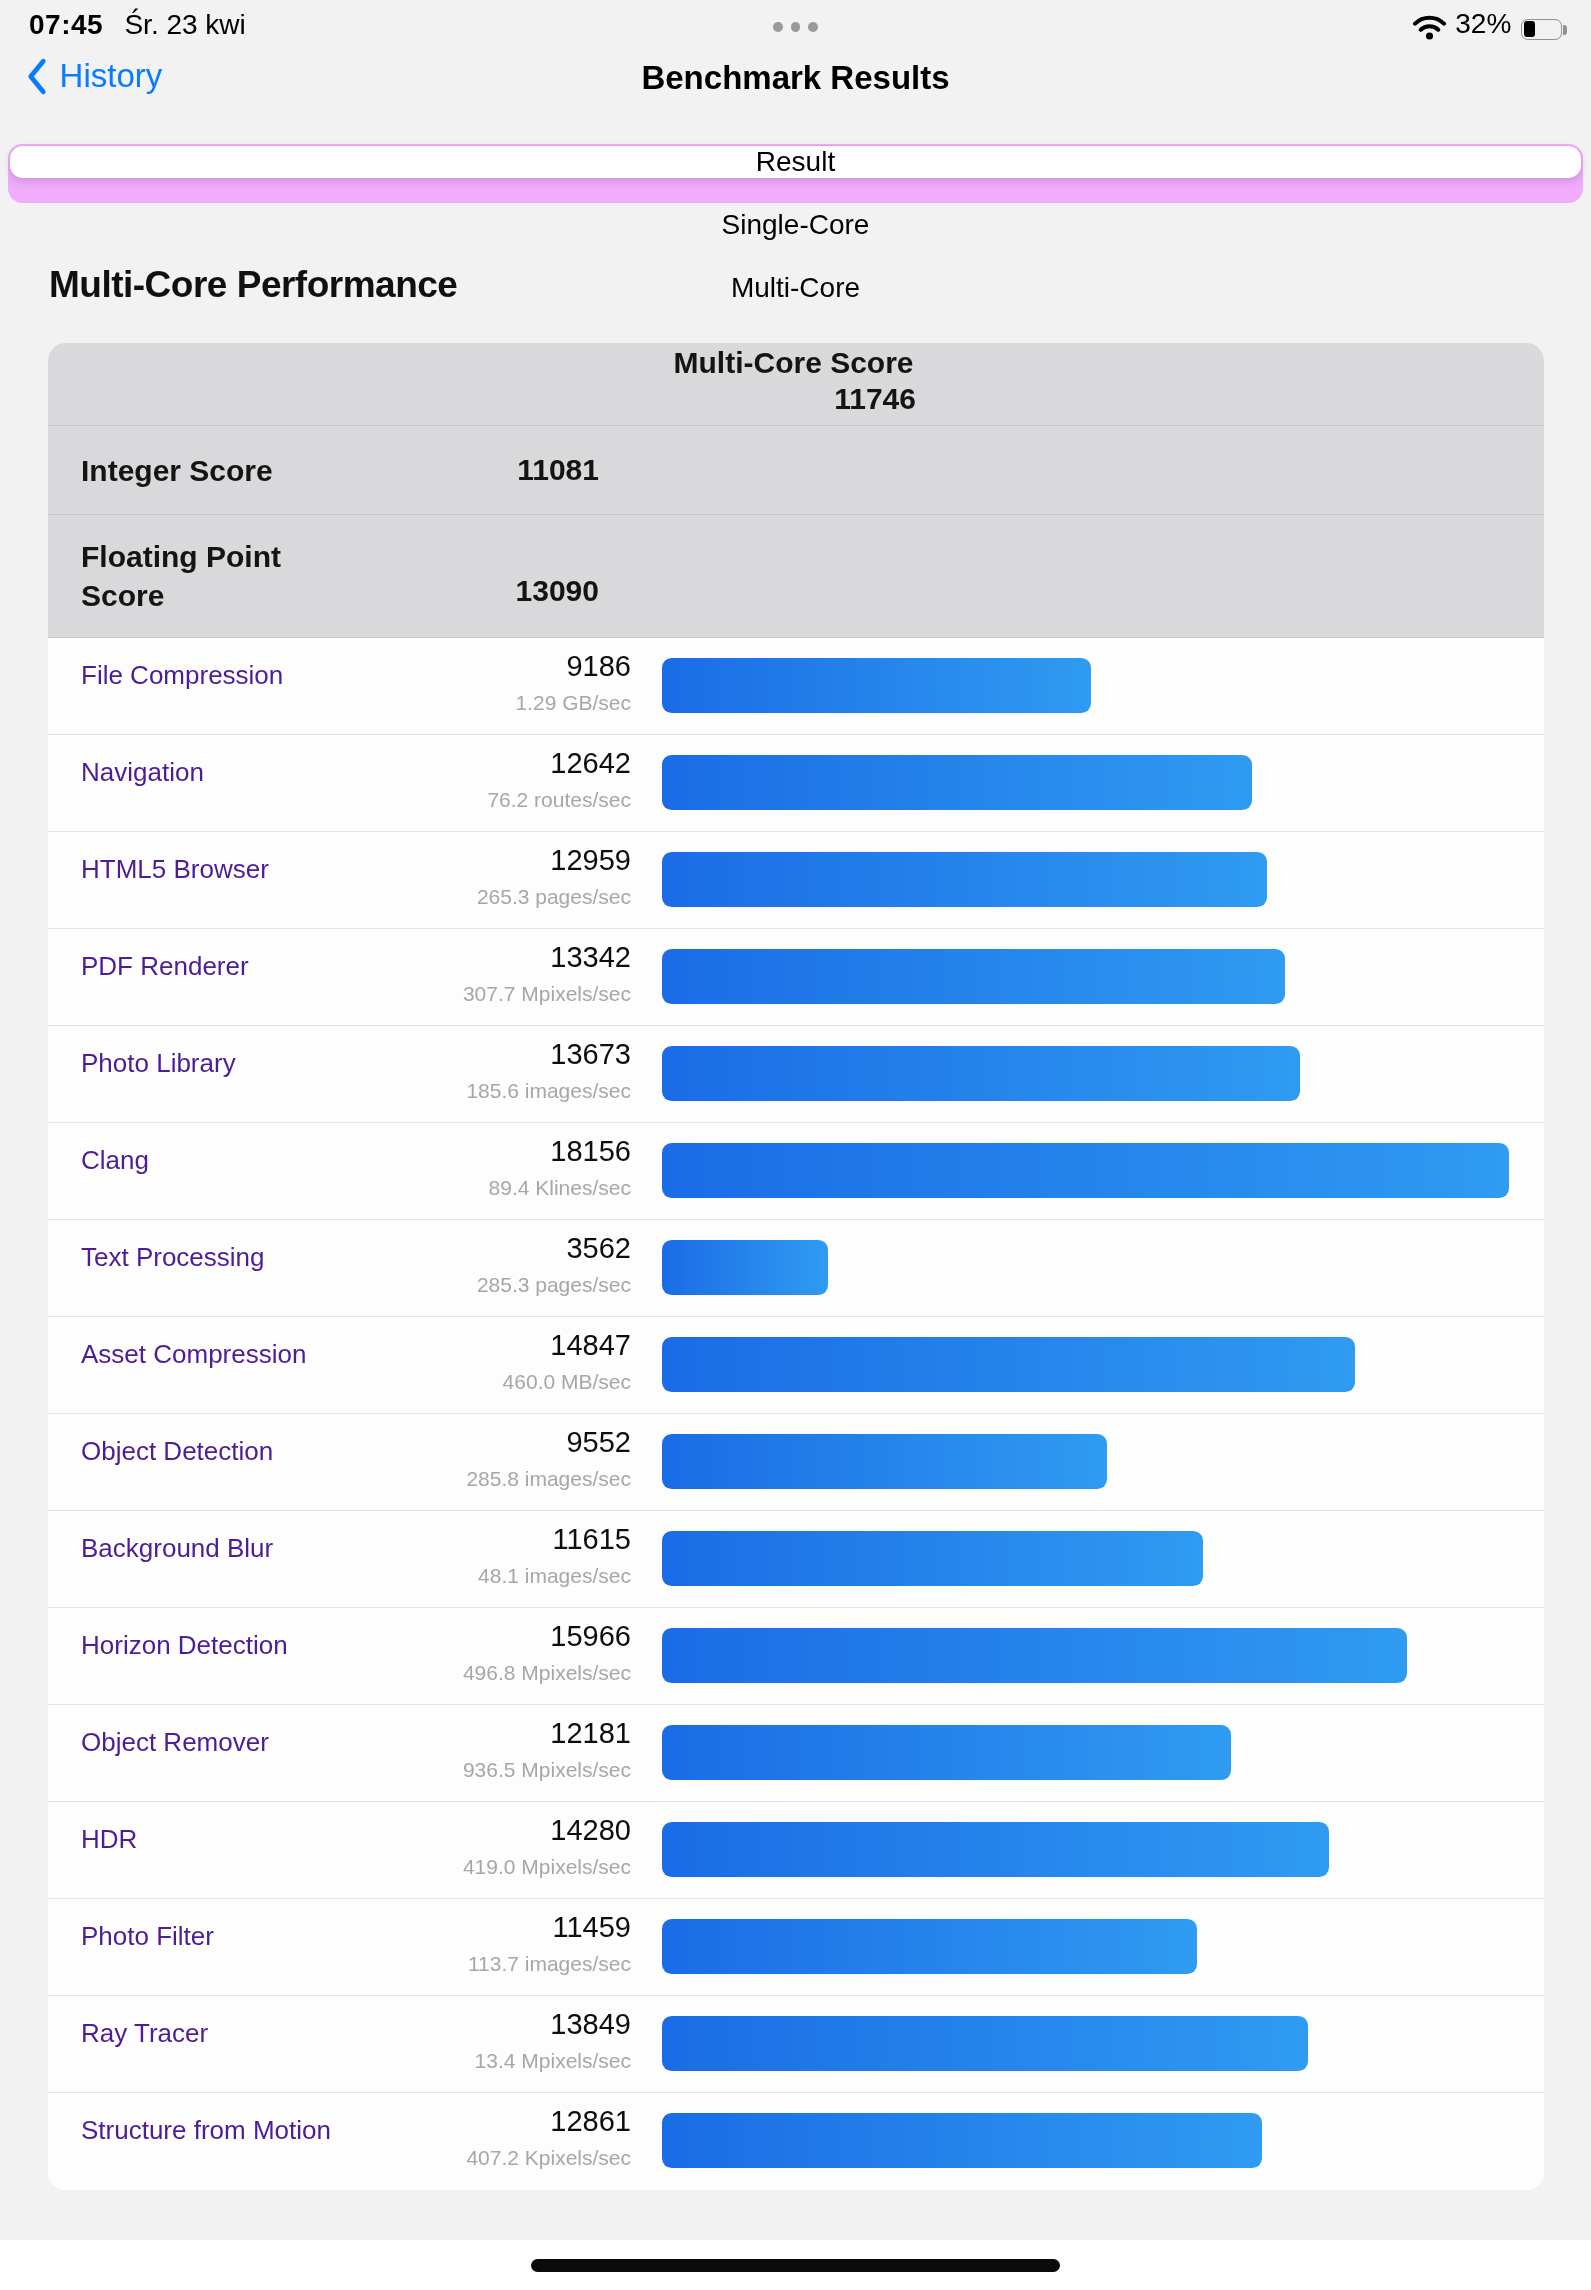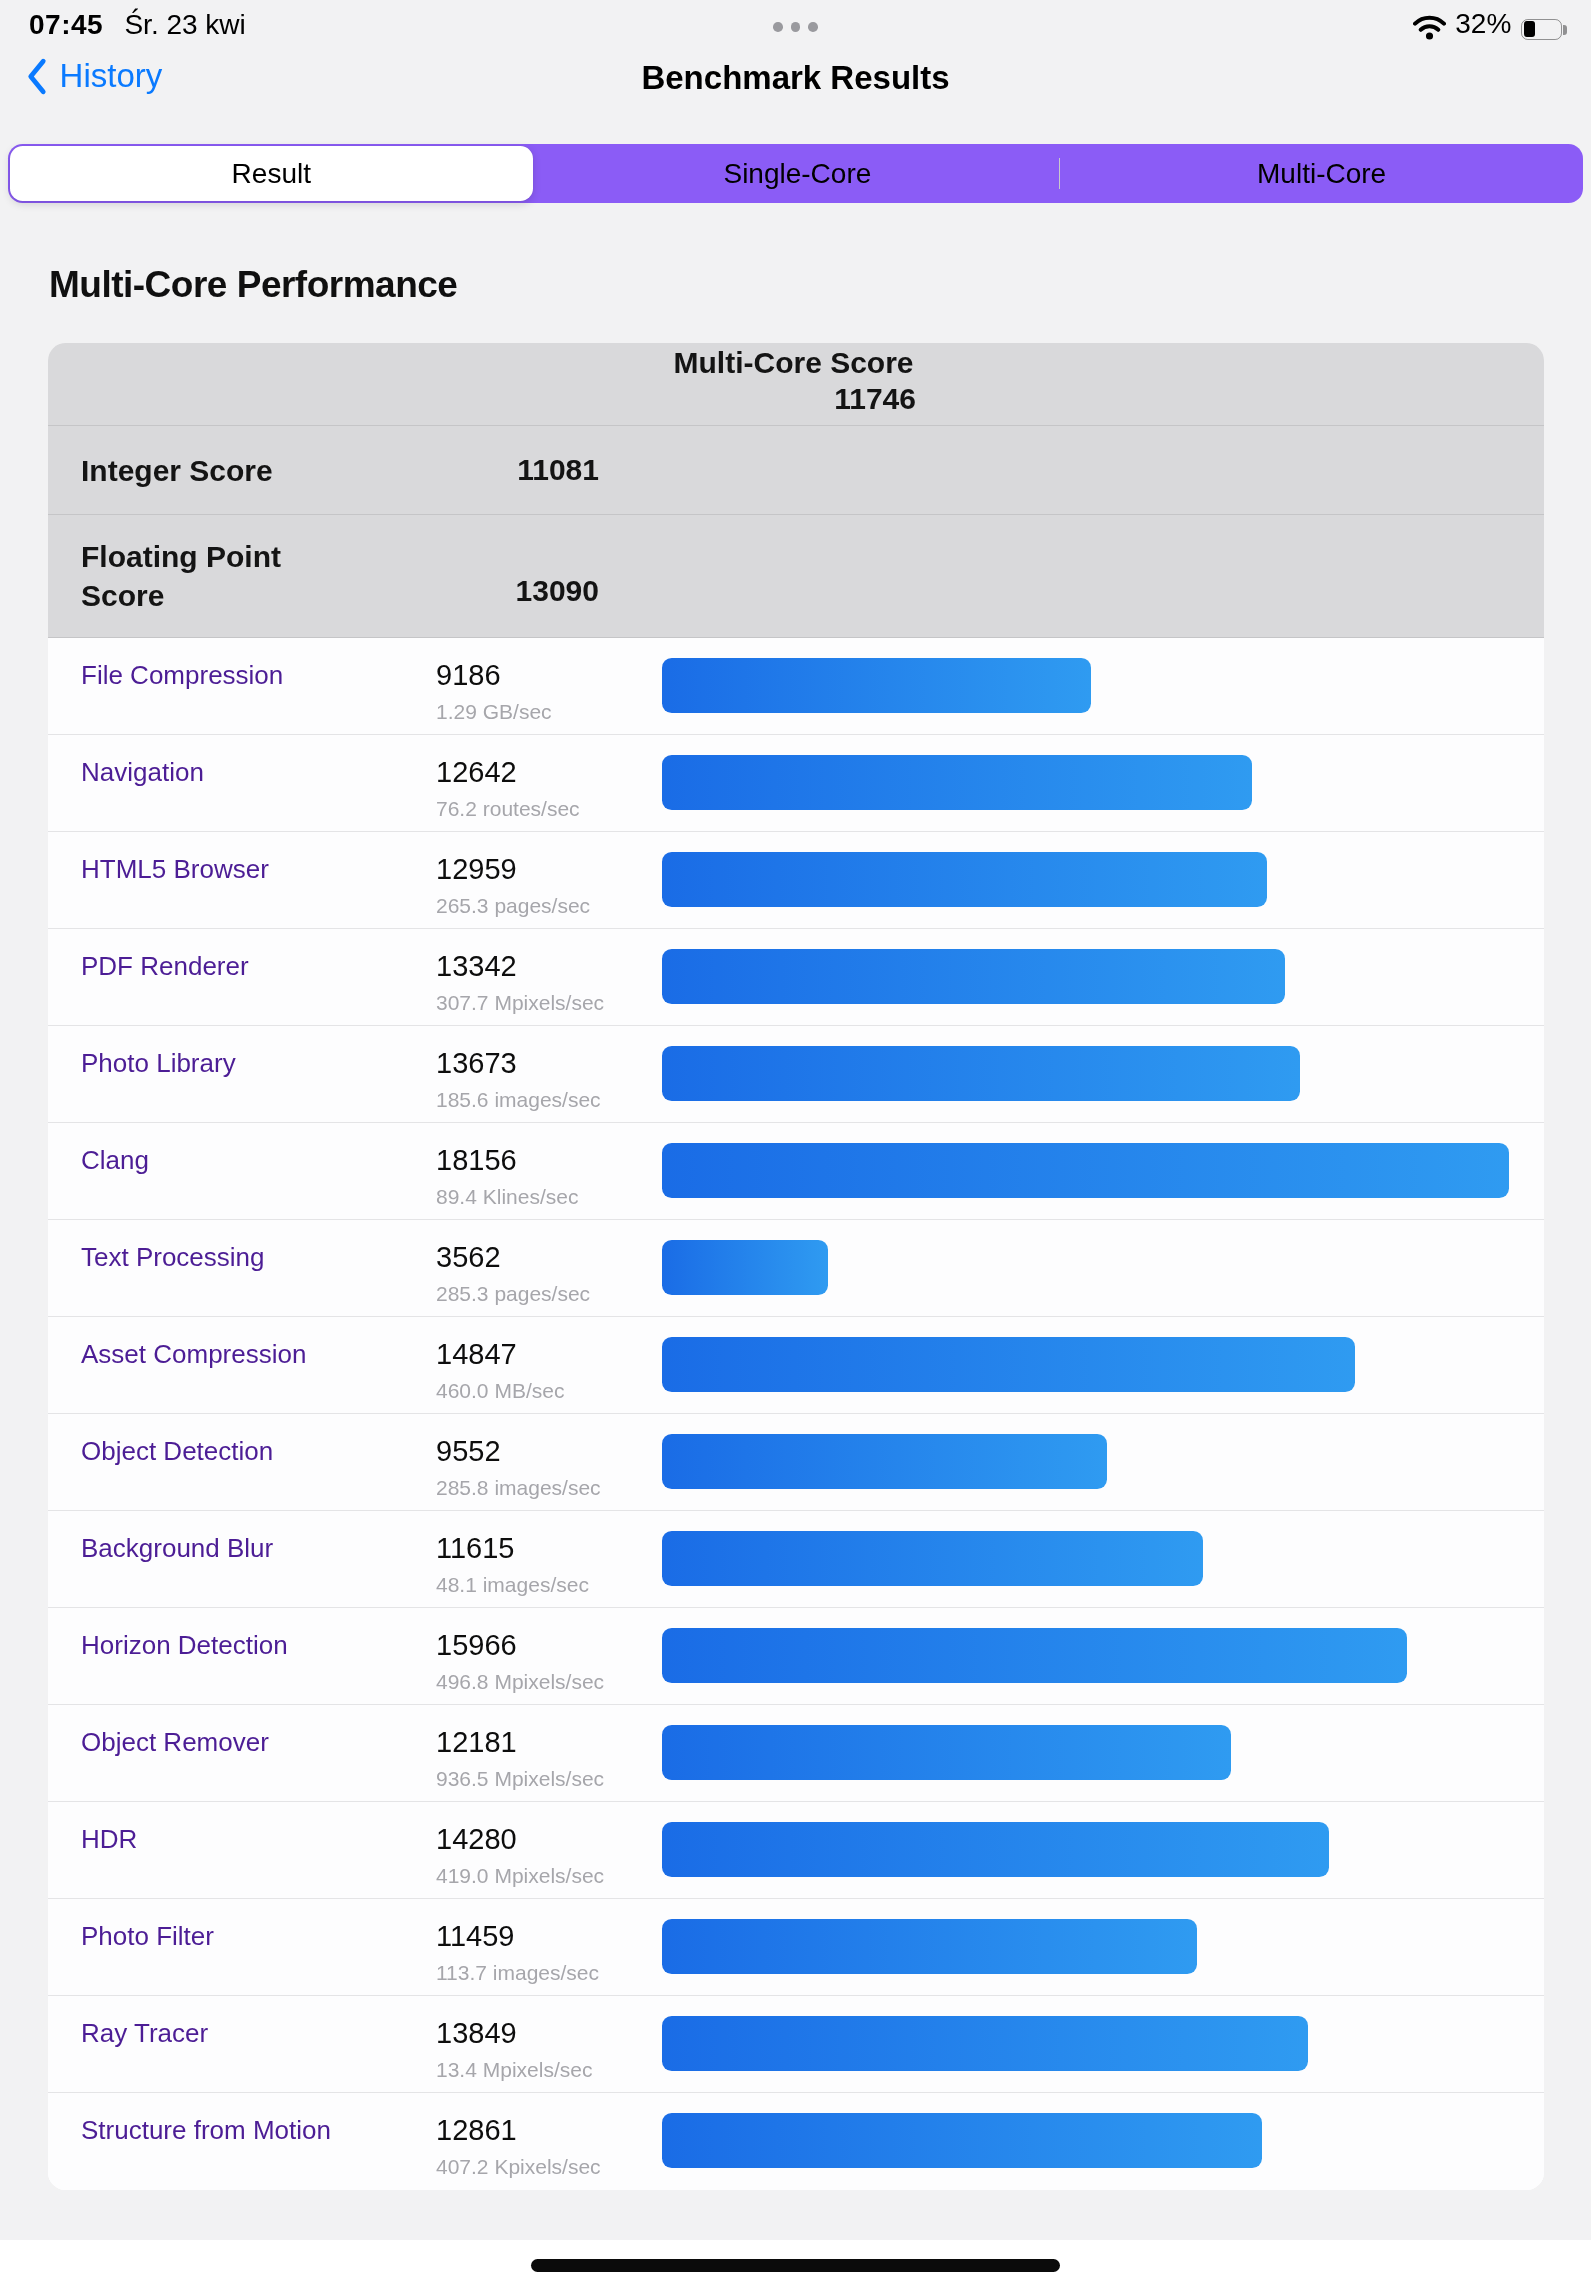--- a/index.html
+++ b/index.html
@@ -18,21 +18,21 @@
   .battery { position:relative; width:41px; height:21.3px; border:1.9px solid rgba(0,0,0,.4); border-radius:6.8px; padding:1.9px; }
   .battery .fill { display:block; height:100%; background:#000; border-radius:2.9px; }
   .battery .nub { position:absolute; right:-5.8px; top:5.8px; width:3.9px; height:9.7px; background:rgba(0,0,0,.4); border-radius:0 2.9px 2.9px 0; }
 
   
   .nav-bar { position:absolute; top:47px; left:0; right:0; height:64px; }
   .back { position:absolute; left:25px; top:9.7px; display:flex; align-items:center; gap:11.6px; color:#0a7aff; font-size:33px; cursor:pointer; }
   .nav-title { position:absolute; left:0; right:0; top:11.6px; text-align:center; font-size:33px; font-weight:700; color:#000; }
 
   
-  .segmented { position:absolute; top:144px; left:7.8px; right:7.8px; height:59px; background:#8b5cf6; border-radius:14.6px; display:flex; align-items:stretch; }
+  .segmented { position:absolute; top:144px; left:7.8px; right:7.8px; height:59px; background:#f0abfc; border-radius:14.6px; display:flex; align-items:stretch;flex-direction:column; }
   .segment { flex:1 1 0; display:flex; align-items:center; justify-content:center; font-size:28px; color:#000; border-radius:12.6px; margin:1.9px 0; cursor:pointer; position:relative; }
   .segment.selected { background:#fff; margin:1.9px; box-shadow:0 2.9px 8.7px rgba(0,0,0,.14), 0 0 1px rgba(0,0,0,.10); font-weight:400; }
   .seg-divider { width:1px; background:#c8c8cc; margin:13.6px 0; }
   .seg-divider.hide { visibility:hidden; }
 
   .section-title { position:absolute; top:264px; left:49px; font-size:37px; font-weight:700; color:#101010; letter-spacing:-0.5px; }
 
   
   .card { position:absolute; top:343px; left:48px; width:1496px; border-radius:17.5px; overflow:hidden; background:#fdfdfe; }
   .summary-row { display:flex; background:#d9d9db; border-bottom:1px solid #c5c5c7; }
@@ -40,21 +40,21 @@
   .summary-row:nth-child(2) { height:89px; }
   .summary-row:nth-child(3) { height:123px; }
   .summary-row .s-label { width:311px; max-width:311px; padding-left:33px; font-size:30px; font-weight:700; color:#141414; align-self:center; line-height:39px; }
   .summary-row .s-value { width:240px; text-align:right; font-size:30px; font-weight:700; color:#141414; align-self:center; }
   .summary-row.tall .s-value { align-self:flex-end; padding-bottom:29px;margin-top:20px; }
 
   .bench-row { display:flex; height:97px; background:#fdfdfe; border-bottom:1px solid #e4e4e6; position:relative; }
   .bench-row:last-child { border-bottom:none; }
   .b-label { width:388px; padding:17.5px 0 0 33px; font-size:26px; color:#4c1d95; line-height:39px;text-decoration:underline; }
   .b-label span { display:inline-block; max-width:291px; }
-  .b-scores { width:195px; padding-top:20px; text-align:left; }
+  .b-scores { width:195px; padding-top:11px; text-align:right; }
   .b-score { font-size:29px; color:#0d0d0d; line-height:35px; }
   .b-rate { font-size:21px; color:#a6a6ab; line-height:37px; }
   .b-bartrack { flex:1 1 auto; margin-left:31px; padding-top:20.4px; }
   .b-bar { height:55px; border-radius:9.7px; background:linear-gradient(90deg,#1a6ce6,#2f9bf1); }
 
   
   .home-strip { position:absolute; left:0; bottom:0; width:1591px; height:50px; background:#fff; }
   .home-bar { position:absolute; left:531px; top:19.4px; width:529px; height:12.6px; border-radius:6.8px; background:#0b0b0b; cursor:pointer; }
 
   svg { display:block; }

